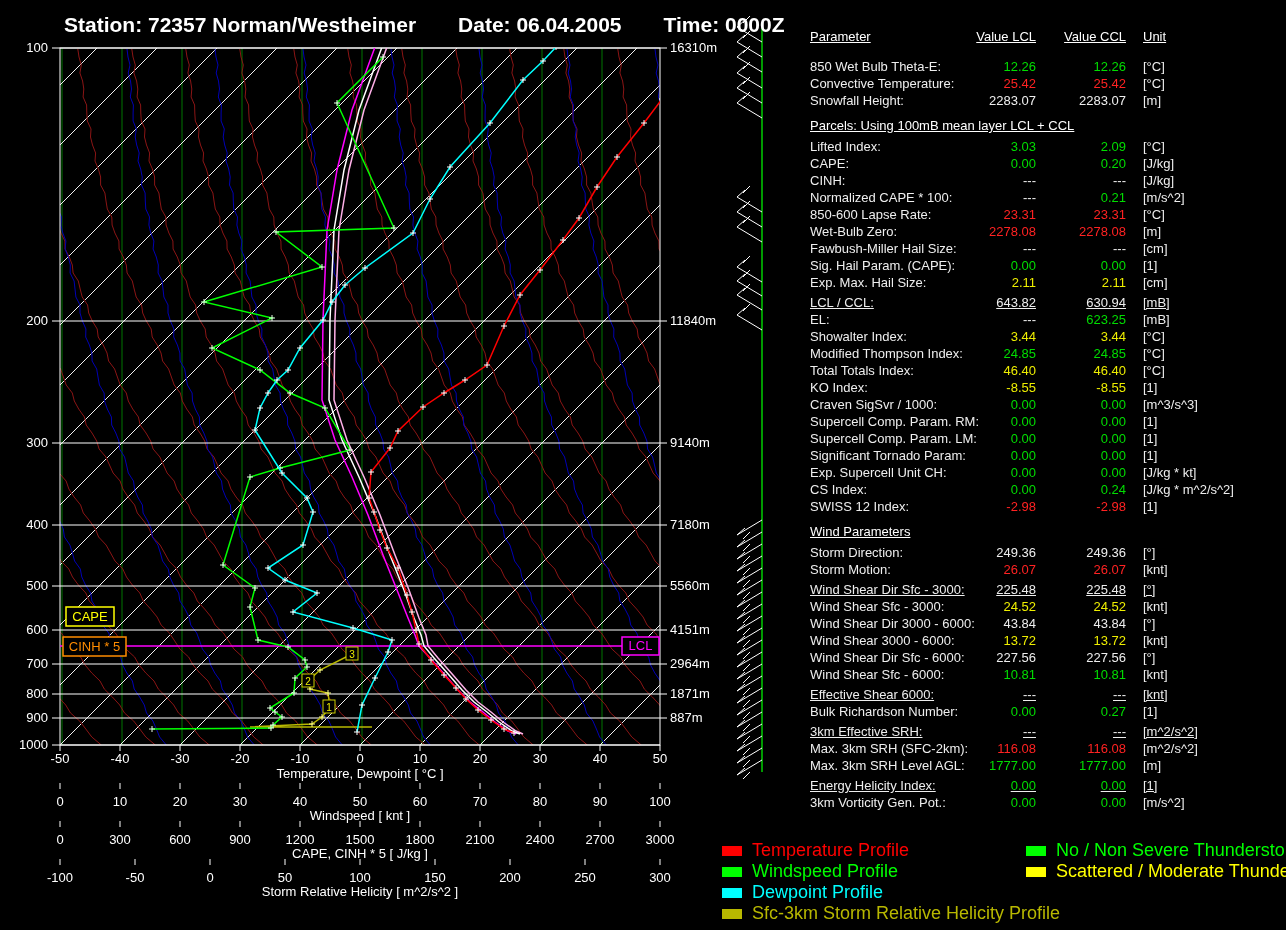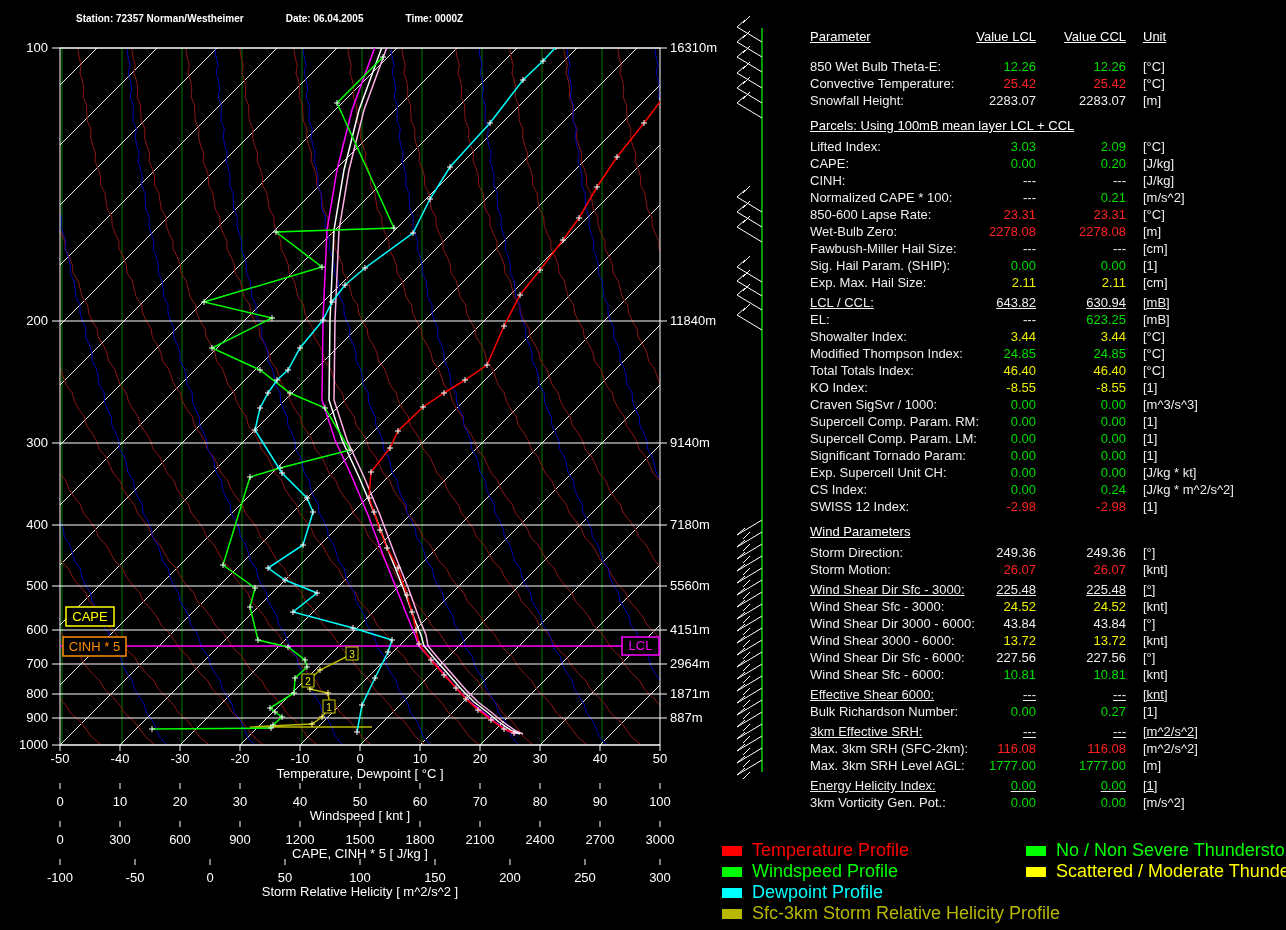--- a/index.html
+++ b/index.html
@@ -1,19 +1,19 @@
 <!DOCTYPE html>
 <html><head>
 <meta charset="utf-8">
 <style>
   html,body{margin:0;padding:0;background:#000;}
   body{width:1286px;height:930px;overflow:hidden;position:relative;
        font-family:"Liberation Sans",sans-serif;-webkit-font-smoothing:none;}
   #stage{position:absolute;left:0;top:0;width:1286px;height:930px;background:#000;}
-  #title{position:absolute;left:76px;top:13px;color:#fff;font-size:10px;font-weight:bold;white-space:nowrap;}
+  #title{position:absolute;left:64px;top:13px;color:#fff;font-size:21px;font-weight:bold;white-space:nowrap;}
   #title span{margin-right:42px;}
   #chart-svg{position:absolute;left:0;top:0;}
   
   #param-table{position:absolute;left:810px;top:28px;width:470px;color:#eee;font-size:13px;line-height:17px;}
   .trow{display:grid;grid-template-columns:150px 76px 90px auto;white-space:nowrap;}
   .trow .lab{text-align:left;}
   .trow .v1,.trow .v2{text-align:right;}
   .trow .unit{padding-left:17px;text-align:left;}
   .thead{display:grid;grid-template-columns:150px 76px 90px auto;margin-bottom:13px;white-space:nowrap;}
   .thead span{color:#fff;}
@@ -634,21 +634,21 @@
         <span class="v2 r">2278.08</span>
         <span class="unit w">[m]</span>
       </div>
       <div class="trow">
         <span class="lab w">Fawbush-Miller Hail Size:</span>
         <span class="v1 w">---</span>
         <span class="v2 w">---</span>
         <span class="unit w">[cm]</span>
       </div>
       <div class="trow">
-        <span class="lab w">Sig. Hail Param. (SHIP):</span>
+        <span class="lab w">Sig. Hail Param. (CAPE):</span>
         <span class="v1 g">0.00</span>
         <span class="v2 g">0.00</span>
         <span class="unit w">[1]</span>
       </div>
       <div class="trow">
         <span class="lab w">Exp. Max. Hail Size:</span>
         <span class="v1 y">2.11</span>
         <span class="v2 y">2.11</span>
         <span class="unit w">[cm]</span>
       </div>

